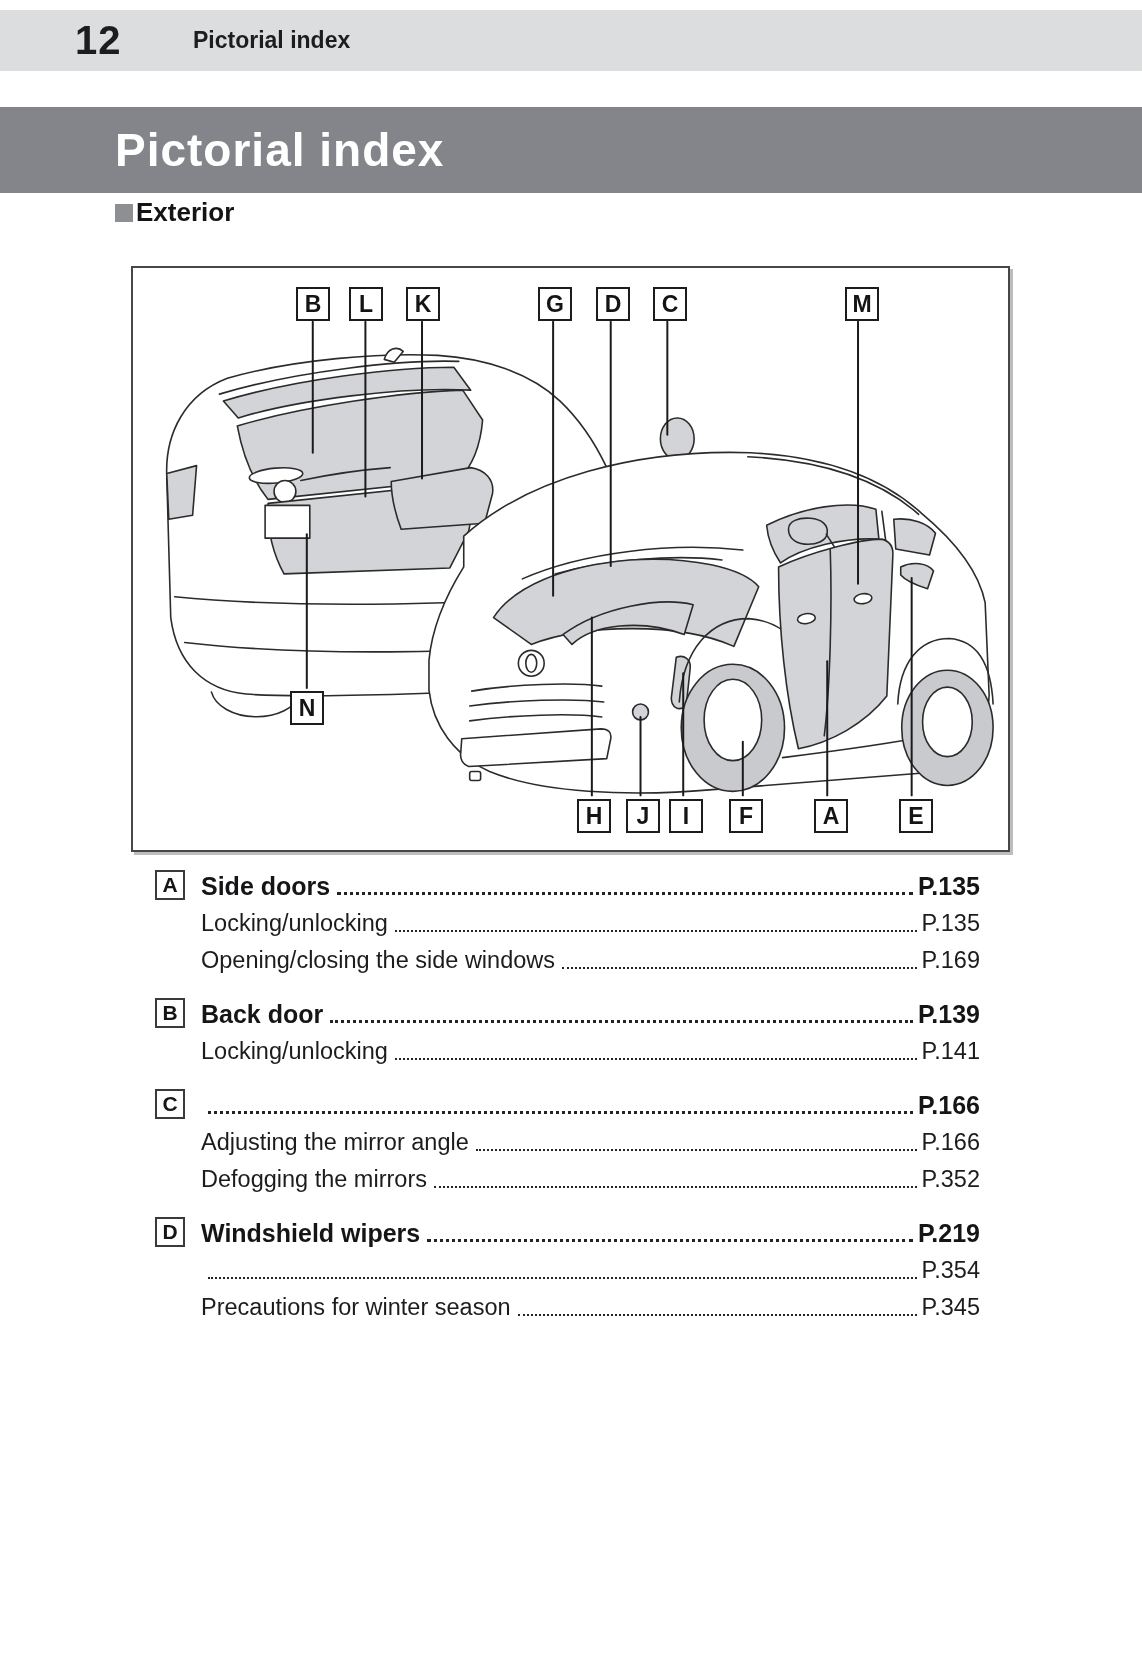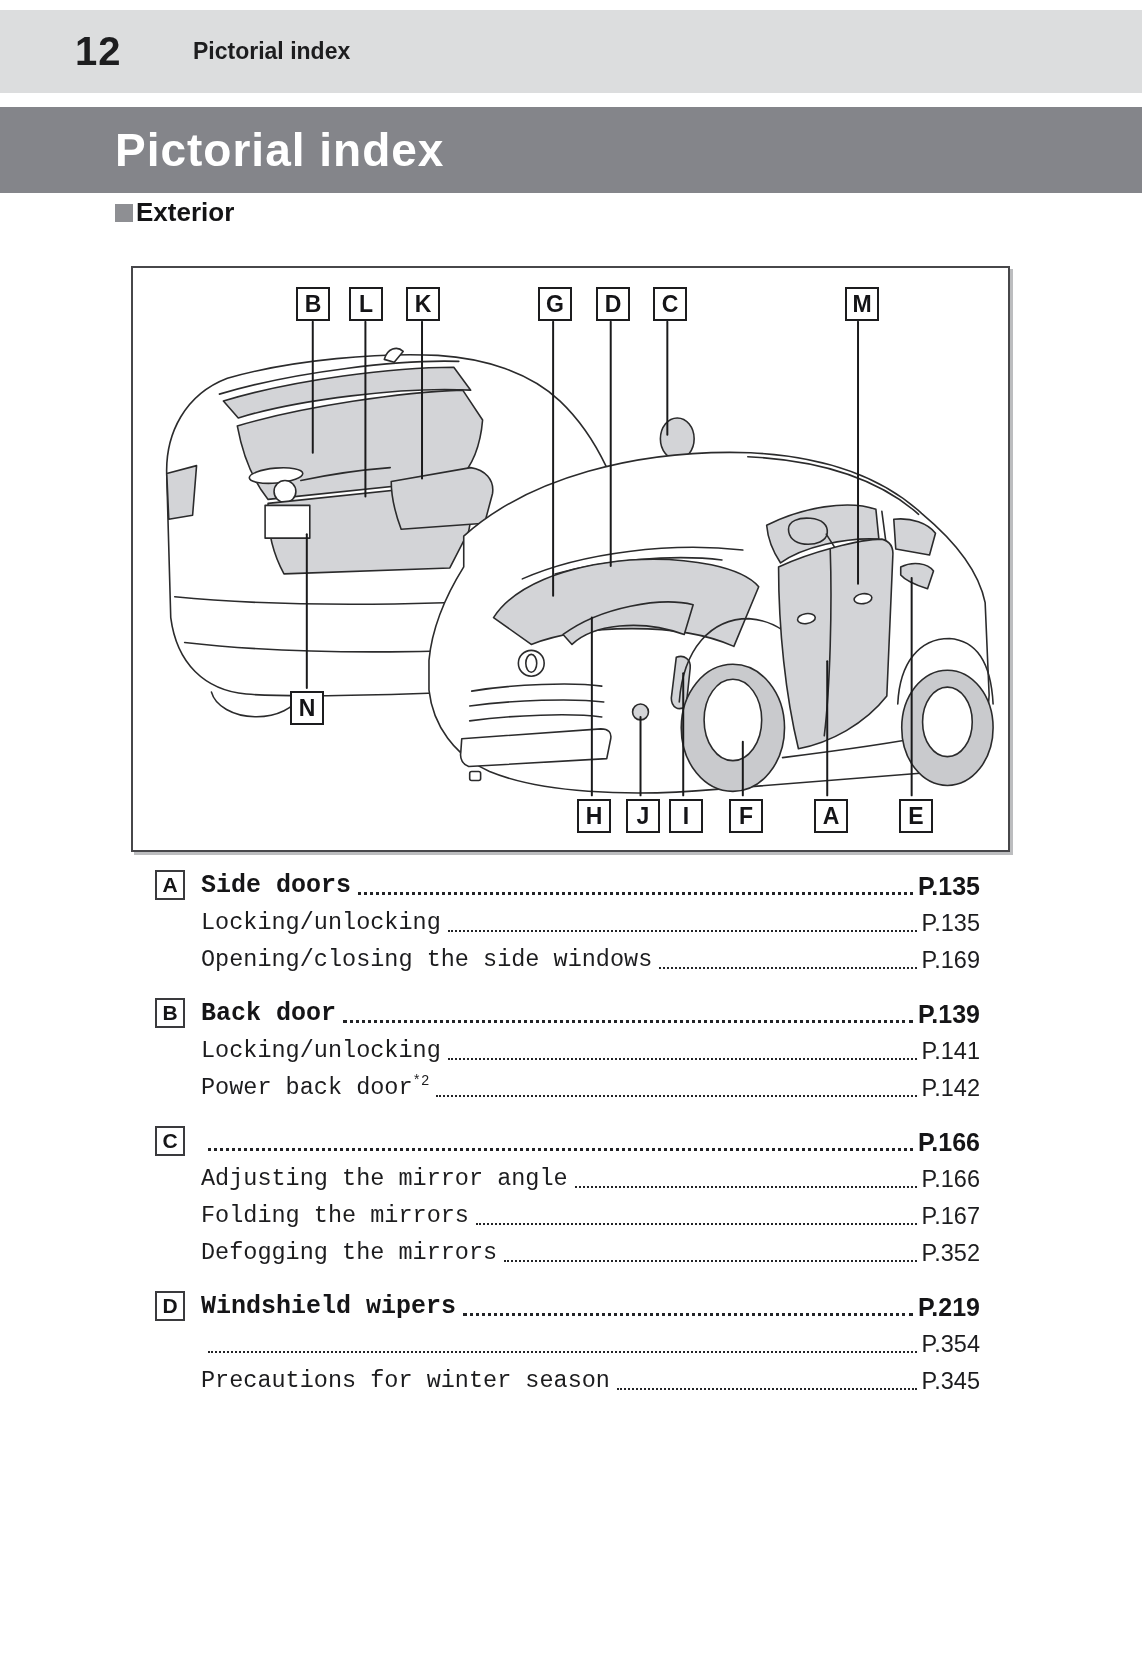--- a/index.html
+++ b/index.html
@@ -3,21 +3,21 @@
 <meta charset="utf-8">
 <style>
   html,body{margin:0;padding:0;}
   body{
     width:1142px;height:1654px;position:relative;overflow:hidden;
     background:#ffffff;color:var(--text,#1b1b1d);
     font-family:"Liberation Sans","DejaVu Sans",sans-serif;
     -webkit-font-smoothing:antialiased;
   }
   .page-header{
-    position:absolute;left:0;top:10px;width:100%;height:83px;
+    position:absolute;left:0;top:10px;width:100%;height:61px;
     background:var(--header-bg,#dcddde);
     display:flex;align-items:center;
   }
   .page-number{
     position:absolute;left:75px;font-size:40px;font-weight:700;color:#1d1d1f;letter-spacing:1px;
   }
   .running-title{
     position:absolute;left:193px;font-size:23px;font-weight:700;color:#1d1d1f;
   }
   .chapter-banner{
@@ -52,21 +52,21 @@
   #index-list{position:absolute;left:155px;top:866px;width:825px;}
   .idx-row{display:flex;align-items:flex-end;}
   .idx-main{margin-top:23px;font-weight:700;font-size:25px;color:#151517;}
   .idx-main:first-child{margin-top:4px;}
   .idx-sub{margin-top:7px;padding-left:46px;font-size:23.5px;color:#1c1c1e;}
   .idx-marker{
     flex:none;width:30px;height:30px;box-sizing:border-box;border:2px solid #3a3a3d;
     display:flex;align-items:center;justify-content:center;
     font-size:21px;font-weight:700;margin-right:16px;margin-bottom:1px;background:#fff;
   }
-  .idx-label{white-space:nowrap;line-height:30px;font-family:Liberation Mono, monospace;}
+  .idx-label{white-space:nowrap;line-height:30px;}
   .idx-label sup{font-size:14px;line-height:0;vertical-align:9px;letter-spacing:0;}
   .dots{
     flex:1;min-width:26px;height:0;
     border-bottom:3.2px dotted #222326;
     margin:0 5px 6px 7px;
   }
   .idx-sub .dots{border-bottom-width:2.8px;}
   .idx-page{white-space:nowrap;line-height:30px;}
   svg path,svg ellipse,svg circle,svg rect{vector-effect:none;}
 </style>
@@ -210,39 +210,29 @@
         <span class="idx-marker">B</span>
         <span class="idx-label">Back door </span>
         <span class="dots"></span>
         <span class="idx-page">P.139</span>
       </div>
       <div class="idx-row idx-sub">
         <span class="idx-label">Locking/unlocking</span>
         <span class="dots"></span>
         <span class="idx-page">P.141</span>
       </div>
-      <div class="idx-row idx-sub">
-        <span class="idx-label">Power back door<sup>*2</sup></span>
-        <span class="dots"></span>
-        <span class="idx-page">P.142</span>
-      </div>
       <div class="idx-row idx-main">
         <span class="idx-marker">C</span>
         <span class="dots"></span>
         <span class="idx-page">P.166</span>
       </div>
       <div class="idx-row idx-sub">
         <span class="idx-label">Adjusting the mirror angle</span>
         <span class="dots"></span>
         <span class="idx-page">P.166</span>
-      </div>
-      <div class="idx-row idx-sub">
-        <span class="idx-label">Folding the mirrors</span>
-        <span class="dots"></span>
-        <span class="idx-page">P.167</span>
       </div>
       <div class="idx-row idx-sub">
         <span class="idx-label">Defogging the mirrors</span>
         <span class="dots"></span>
         <span class="idx-page">P.352</span>
       </div>
       <div class="idx-row idx-main">
         <span class="idx-marker">D</span>
         <span class="idx-label">Windshield wipers </span>
         <span class="dots"></span>

